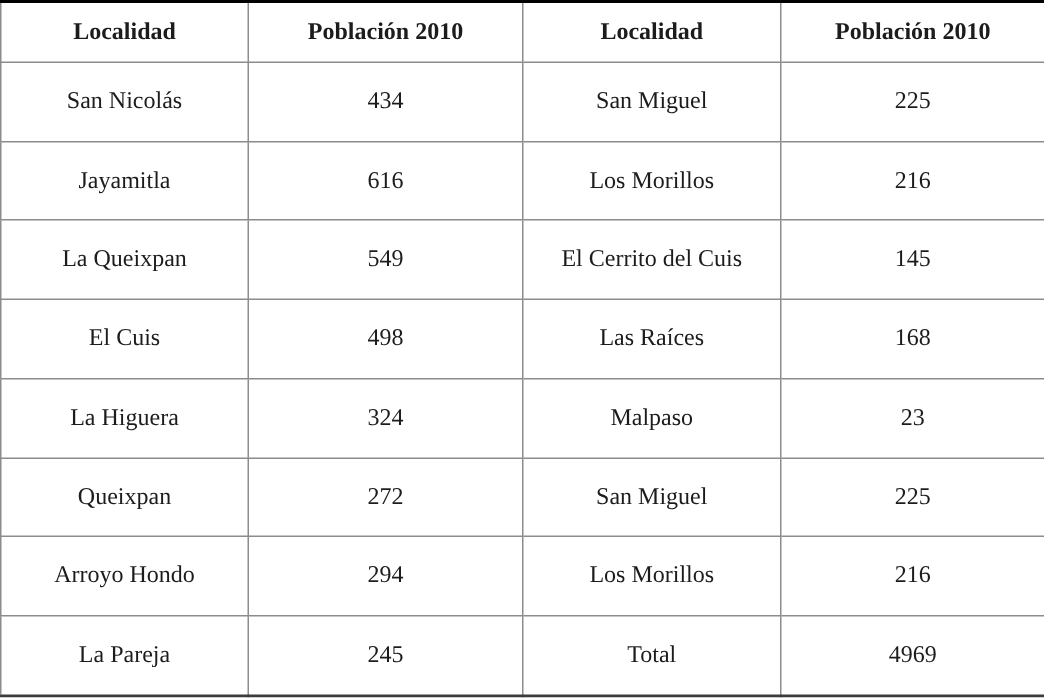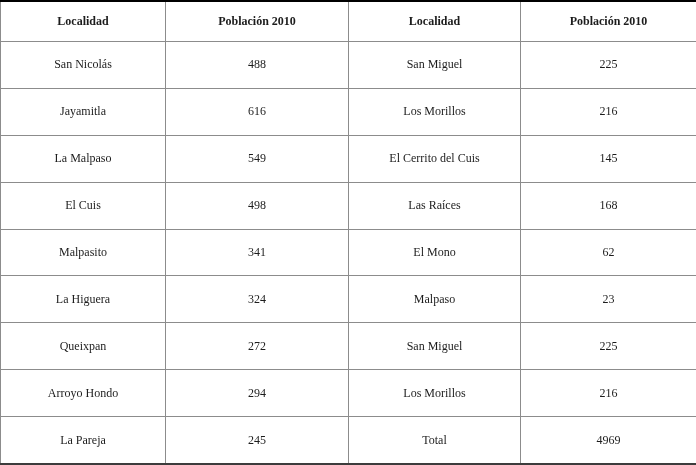--- a/index.html
+++ b/index.html
@@ -21,21 +21,21 @@
     table-layout: fixed;
     border: 1px solid #5a5a5a;
     border-top: 2px solid #000000;
     border-bottom: 2px solid #3c3c3c;
   }
   table.pop-table th,
   table.pop-table td {
     border: 1px solid #8c8c8c;
     text-align: center;
     vertical-align: middle;
-    font-size: 12px;
+    font-size: 16px;
     padding: 0 4px;
     overflow: hidden;
     white-space: nowrap;
   }
   table.pop-table th {
     font-weight: bold;
     height: 39px;
   }
   table.pop-table td {
     font-weight: normal;
@@ -56,47 +56,41 @@
     <tr>
       <th>Localidad</th>
       <th>Población 2010</th>
       <th>Localidad</th>
       <th>Población 2010</th>
     </tr>
   </thead>
   <tbody>
       <tr>
         <td>San Nicolás</td>
-        <td>488</td>
+        <td>434</td>
         <td>San Miguel</td>
         <td>225</td>
       </tr>
       <tr>
         <td>Jayamitla</td>
         <td>616</td>
         <td>Los Morillos</td>
         <td>216</td>
       </tr>
       <tr>
-        <td>La Malpaso</td>
+        <td>La Queixpan</td>
         <td>549</td>
         <td>El Cerrito del Cuis</td>
         <td>145</td>
       </tr>
       <tr>
         <td>El Cuis</td>
         <td>498</td>
         <td>Las Raíces</td>
         <td>168</td>
-      </tr>
-      <tr>
-        <td>Malpasito</td>
-        <td>341</td>
-        <td>El Mono</td>
-        <td>62</td>
       </tr>
       <tr>
         <td>La Higuera</td>
         <td>324</td>
         <td>Malpaso</td>
         <td>23</td>
       </tr>
       <tr>
         <td>Queixpan</td>
         <td>272</td>

